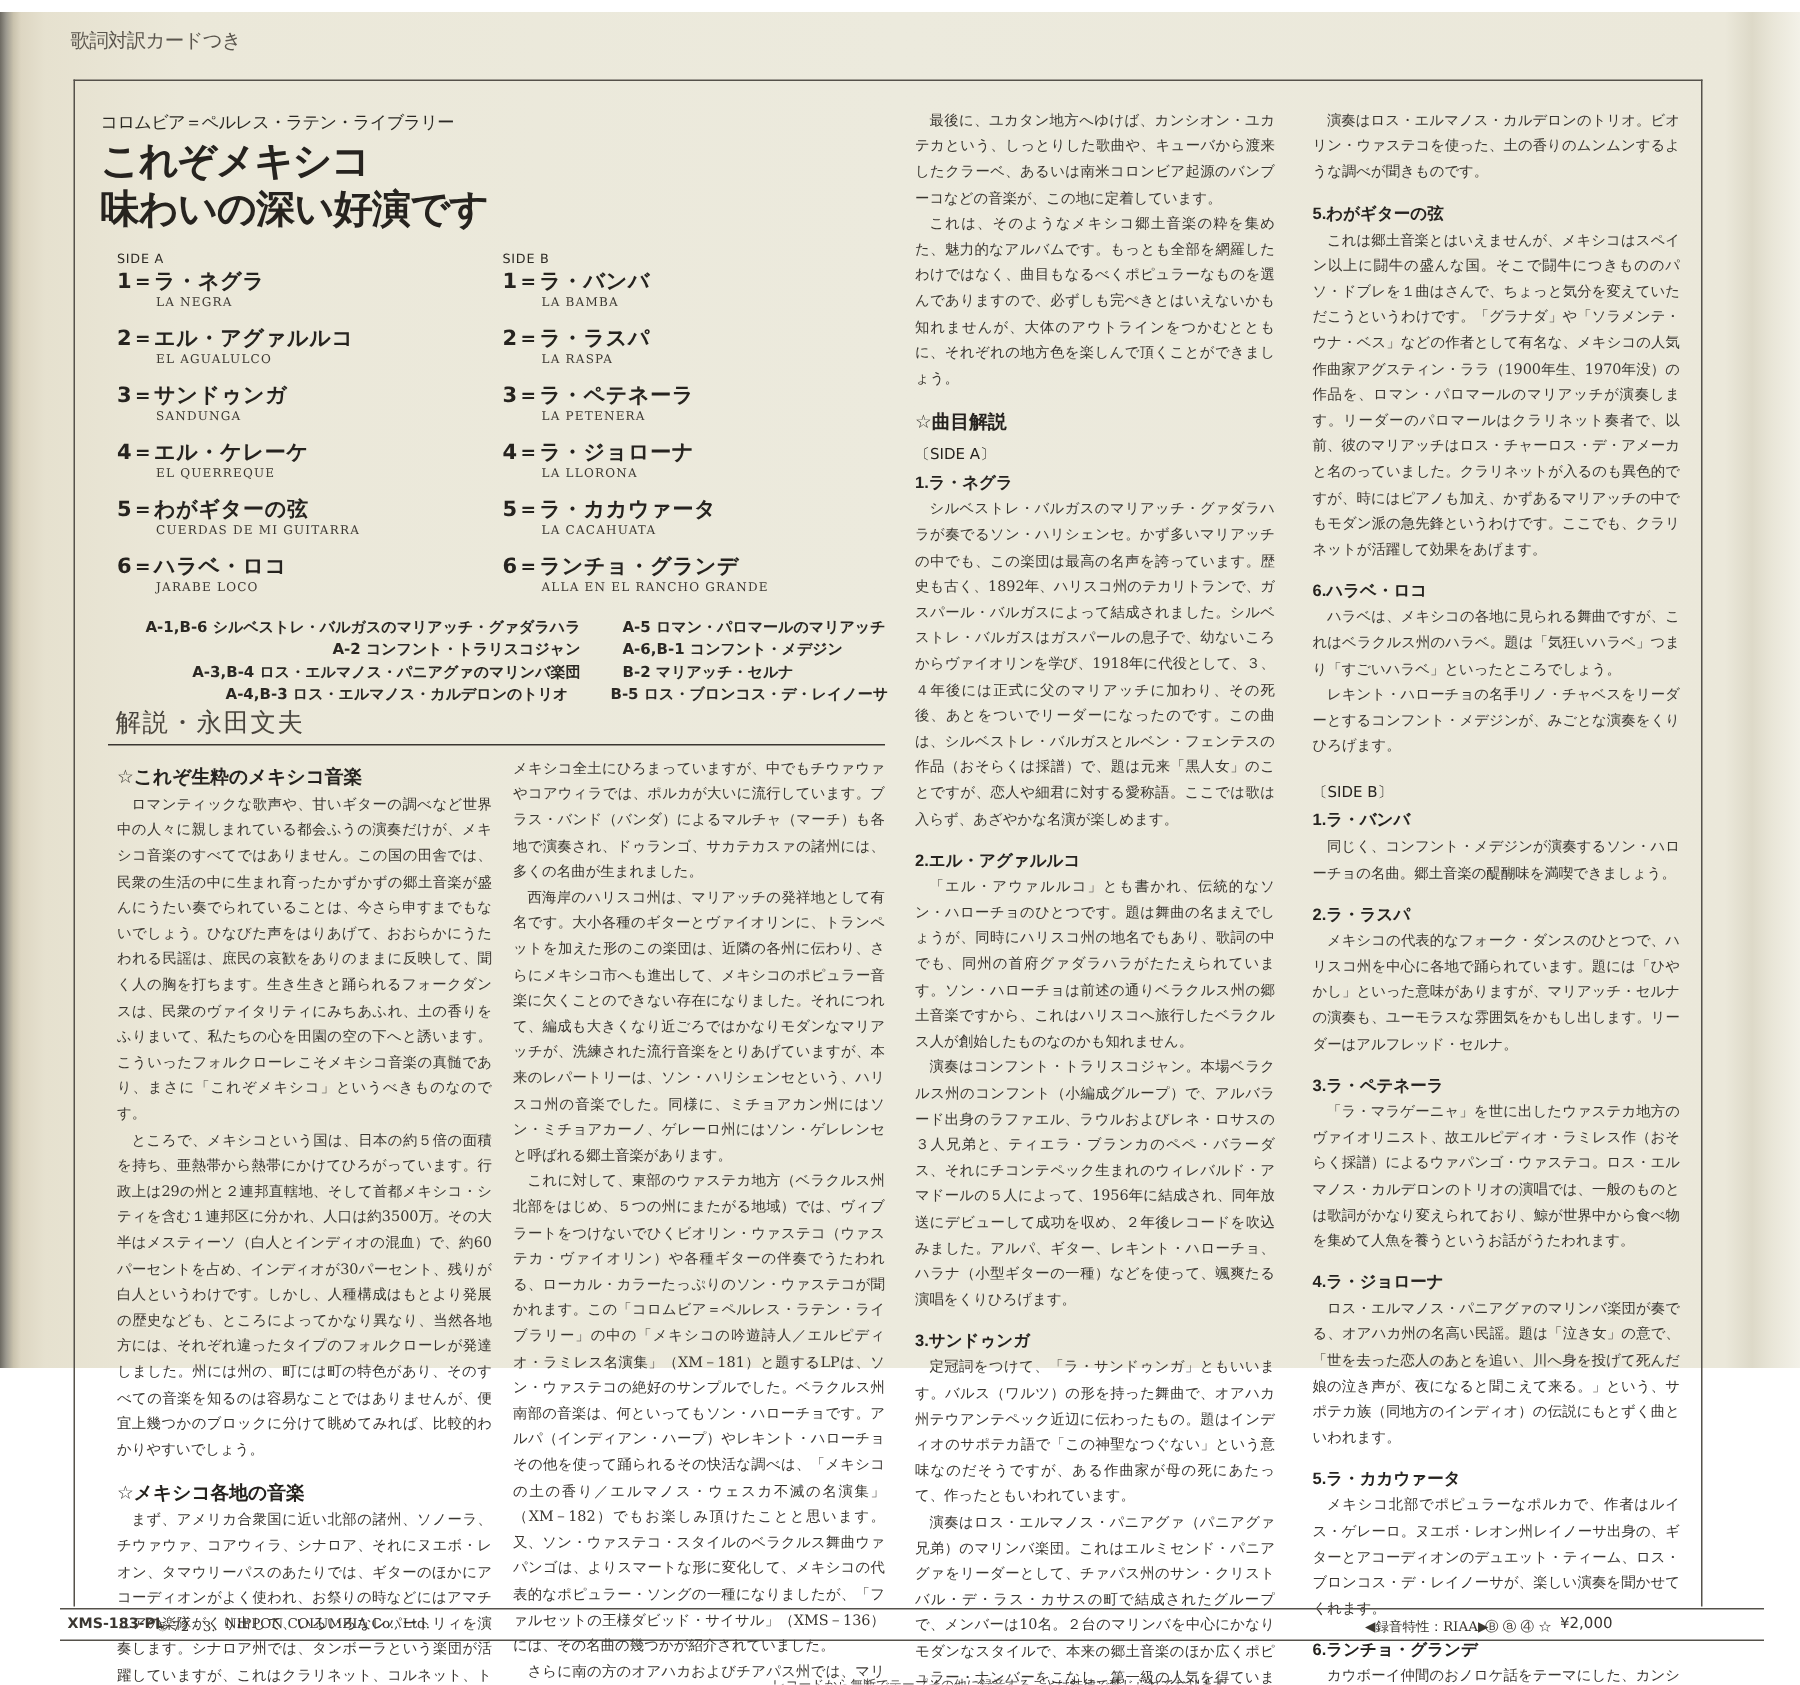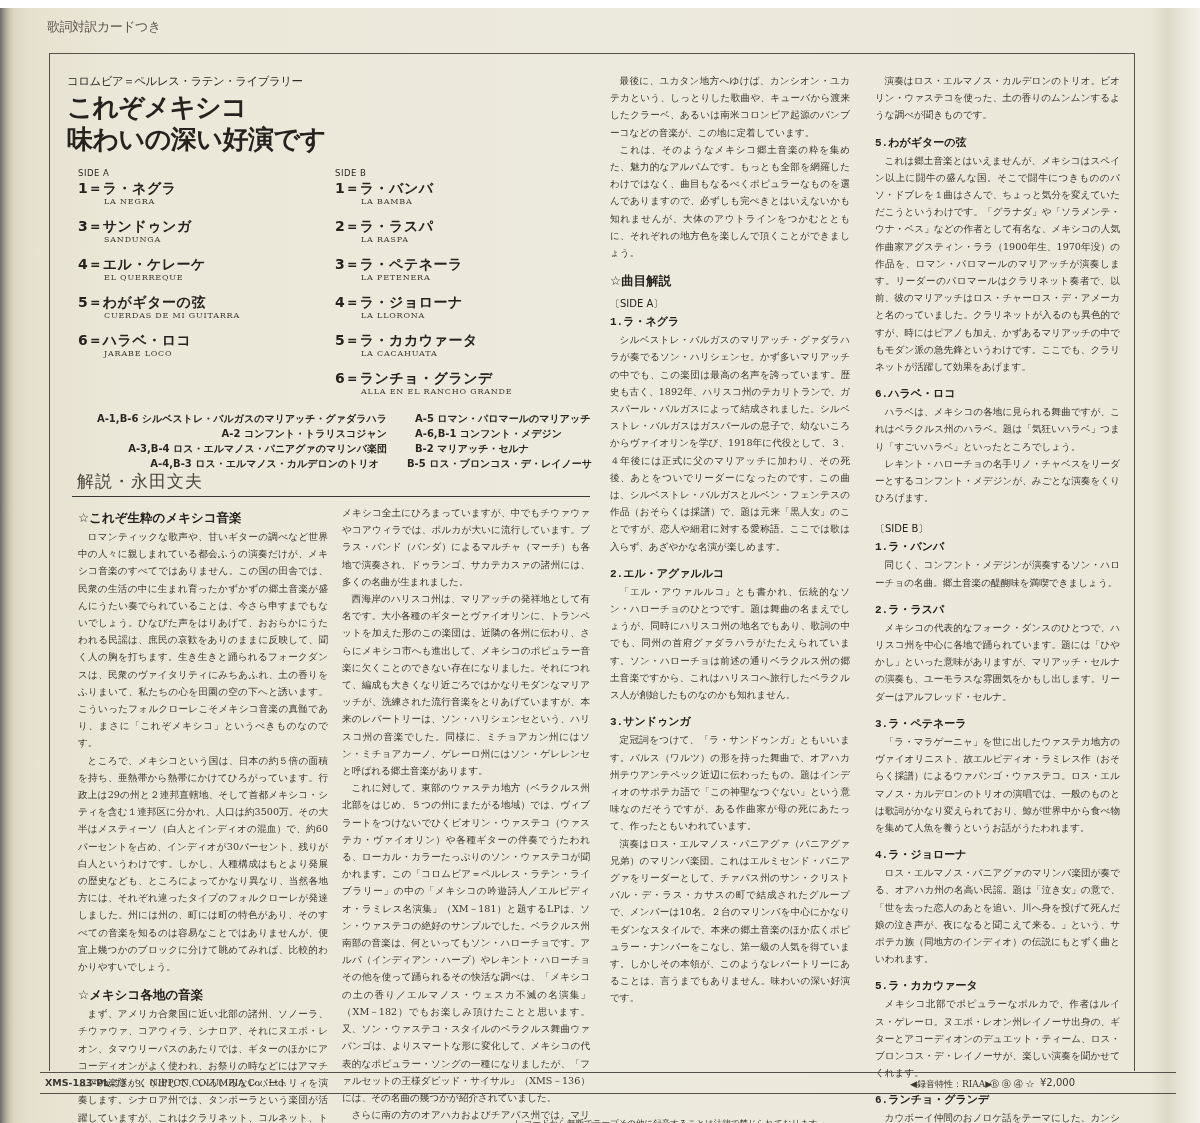--- a/index.html
+++ b/index.html
@@ -1,18 +1,18 @@
 <!DOCTYPE html>
 <html><head>
 <meta charset="utf-8">
 <style>
   html,body{margin:0;padding:0;}
   body{width:1200px;height:1123px;overflow:hidden;background:#fff;position:relative;
        font-family:"DejaVu Serif","Liberation Serif",serif;color:#2a2622;}
-  .sheet{position:absolute;left:0;top:8px;width:1200px;height:1116px;
+  .sheet{position:absolute;left:0;top:8px;width:1200px;height:904px;
     background:linear-gradient(90deg,#6d6a62 0px,#9b988e 4px,#c9c2ad 9px,#ddd6c2 14px,#e6e1cf 30px,#ebe8d9 120px,#eceadd 600px,#ebe8da 1150px,#ddd9c8 1168px,#e9e6d8 1182px,#f3f1e8 1200px);}
   .header-note{position:absolute;left:47px;top:10px;font-family:"DejaVu Sans",sans-serif;font-size:13px;color:#5a554d;letter-spacing:-0.5px;}
   .frame{position:absolute;left:49px;top:45px;width:1084px;height:1017px;border-top:1px solid #55514a;border-left:1px solid #55514a;border-right:1px solid #55514a;}
   .footer-rule-top{position:absolute;left:40px;top:1064px;width:1136px;border-top:1px solid #55514a;}
   .footer-rule-bot{position:absolute;left:40px;top:1085px;width:1136px;border-top:1px solid #55514a;}
   .footer{position:absolute;left:40px;top:1068px;width:1110px;height:16px;font-size:9px;color:#3b3731;}
   .footer span{position:absolute;top:2px;white-space:nowrap;}
   .f-cat{left:5px;font-family:"DejaVu Sans",sans-serif;font-weight:bold;font-size:9.5px;top:1px !important;}
   .f-p{left:65px;}
   .f-co{left:110px;}
@@ -35,21 +35,21 @@
   .credits{position:absolute;left:82px;top:403px;width:510px;font-family:"DejaVu Sans",sans-serif;font-size:10px;font-weight:bold;color:#2b2823;text-align:right;}
   .credit-row{display:flex;height:15px;line-height:15px;}
   .credit-row .l{width:305px;white-space:nowrap;}
   .credit-row .r{white-space:nowrap;margin-left:28px;}
   .commentary{position:absolute;left:77px;top:462px;font-size:17px;color:#4a453d;letter-spacing:1px;font-family:"DejaVu Sans",sans-serif;}
   .rule1{position:absolute;left:72px;top:488px;width:518px;border-top:1.5px solid #3a3631;}
 
   .col{position:absolute;font-size:9.6px;line-height:17.2px;color:#3a3630;text-align:justify;}
   .col p{margin:0;text-indent:1em;}
   .col h3{margin:0;font-family:"DejaVu Sans",sans-serif;font-size:12.5px;font-weight:bold;color:#26231f;line-height:20px;}
-  .col h4{margin:0;font-family:Liberation Mono, monospace;font-size:11px;font-weight:bold;color:#26231f;line-height:18px;}
+  .col h4{margin:0;font-family:Liberation Sans, sans-serif;font-size:11px;font-weight:bold;color:#26231f;line-height:18px;}
   .col .gap{height:10px;}
   .col .side-h{font-family:"DejaVu Sans",sans-serif;font-size:10px;color:#26231f;line-height:18px;margin-top:4px;}
   .c1{left:78px;top:500px;width:250px;}
   .c2{left:342px;top:496px;width:248px;}
   .c3{left:610px;top:64px;width:240px;}
   .c4{left:875px;top:64px;width:245px;}
 </style>
 </head>
 <body>
 
@@ -61,20 +61,24 @@
   <div class="title1">これぞメキシコ</div>
   <div class="title2">味わいの深い好演です</div>
 
   <div class="side-col side-a">
     <div class="side-label">SIDE A</div>
     <div class="track">
         <div class="jp">1＝ラ・ネグラ</div>
         <div class="en">LA NEGRA</div>
       </div>
     <div class="track">
+        <div class="jp">2＝エル・アグァルルコ</div>
+        <div class="en">EL AGUALULCO</div>
+      </div>
+    <div class="track">
         <div class="jp">3＝サンドゥンガ</div>
         <div class="en">SANDUNGA</div>
       </div>
     <div class="track">
         <div class="jp">4＝エル・ケレーケ</div>
         <div class="en">EL QUERREQUE</div>
       </div>
     <div class="track">
         <div class="jp">5＝わがギターの弦</div>
         <div class="en">CUERDAS DE MI GUITARRA</div>
@@ -155,20 +159,21 @@
     <p>最後に、ユカタン地方へゆけば、カンシオン・ユカテカという、しっとりした歌曲や、キューバから渡来したクラーベ、あるいは南米コロンビア起源のバンブーコなどの音楽が、この地に定着しています。</p>
     <p>これは、そのようなメキシコ郷土音楽の粋を集めた、魅力的なアルバムです。もっとも全部を網羅したわけではなく、曲目もなるべくポピュラーなものを選んでありますので、必ずしも完ぺきとはいえないかも知れませんが、大体のアウトラインをつかむとともに、それぞれの地方色を楽しんで頂くことができましょう。</p>
     <div class="gap"></div>
     <h3>☆曲目解説</h3>
     <div class="side-h">〔SIDE A〕</div>
     <h4>1.ラ・ネグラ</h4>
     <p>シルベストレ・バルガスのマリアッチ・グァダラハラが奏でるソン・ハリシェンセ。かず多いマリアッチの中でも、この楽団は最高の名声を誇っています。歴史も古く、1892年、ハリスコ州のテカリトランで、ガスパール・バルガスによって結成されました。シルベストレ・バルガスはガスパールの息子で、幼ないころからヴァイオリンを学び、1918年に代役として、３、４年後には正式に父のマリアッチに加わり、その死後、あとをついでリーダーになったのです。この曲は、シルベストレ・バルガスとルベン・フェンテスの作品（おそらくは採譜）で、題は元来「黒人女」のことですが、恋人や細君に対する愛称語。ここでは歌は入らず、あざやかな名演が楽しめます。</p>
     <div class="gap"></div>
     <h4>2.エル・アグァルルコ</h4>
     <p>「エル・アウァルルコ」とも書かれ、伝統的なソン・ハローチョのひとつです。題は舞曲の名まえでしょうが、同時にハリスコ州の地名でもあり、歌詞の中でも、同州の首府グァダラハラがたたえられています。ソン・ハローチョは前述の通りベラクルス州の郷土音楽ですから、これはハリスコへ旅行したベラクルス人が創始したものなのかも知れません。</p>
+    <p>演奏はコンフント・トラリスコジャン。本場ベラクルス州のコンフント（小編成グループ）で、アルバラード出身のラファエル、ラウルおよびレネ・ロサスの３人兄弟と、ティエラ・ブランカのペペ・バラーダス、それにチコンテペック生まれのウィレバルド・アマドールの５人によって、1956年に結成され、同年放送にデビューして成功を収め、２年後レコードを吹込みました。アルパ、ギター、レキント・ハローチョ、ハラナ（小型ギターの一種）などを使って、颯爽たる演唱をくりひろげます。</p>
     <div class="gap"></div>
     <h4>3.サンドゥンガ</h4>
     <p>定冠詞をつけて、「ラ・サンドゥンガ」ともいいます。バルス（ワルツ）の形を持った舞曲で、オアハカ州テウアンテペック近辺に伝わったもの。題はインディオのサポテカ語で「この神聖なつぐない」という意味なのだそうですが、ある作曲家が母の死にあたって、作ったともいわれています。</p>
     <p>演奏はロス・エルマノス・パニアグァ（パニアグァ兄弟）のマリンバ楽団。これはエルミセンド・パニアグァをリーダーとして、チァパス州のサン・クリストバル・デ・ラス・カサスの町で結成されたグループで、メンバーは10名。２台のマリンバを中心にかなりモダンなスタイルで、本来の郷土音楽のほか広くポピュラー・ナンバーをこなし、第一級の人気を得ています。しかしその本領が、このようなレパートリーにあることは、言うまでもありません。味わいの深い好演です。</p>
 
   </div>
 
   <div class="col c4">
     <p>演奏はロス・エルマノス・カルデロンのトリオ。ビオリン・ウァステコを使った、土の香りのムンムンするような調べが聞きものです。</p>
     <div class="gap"></div>

